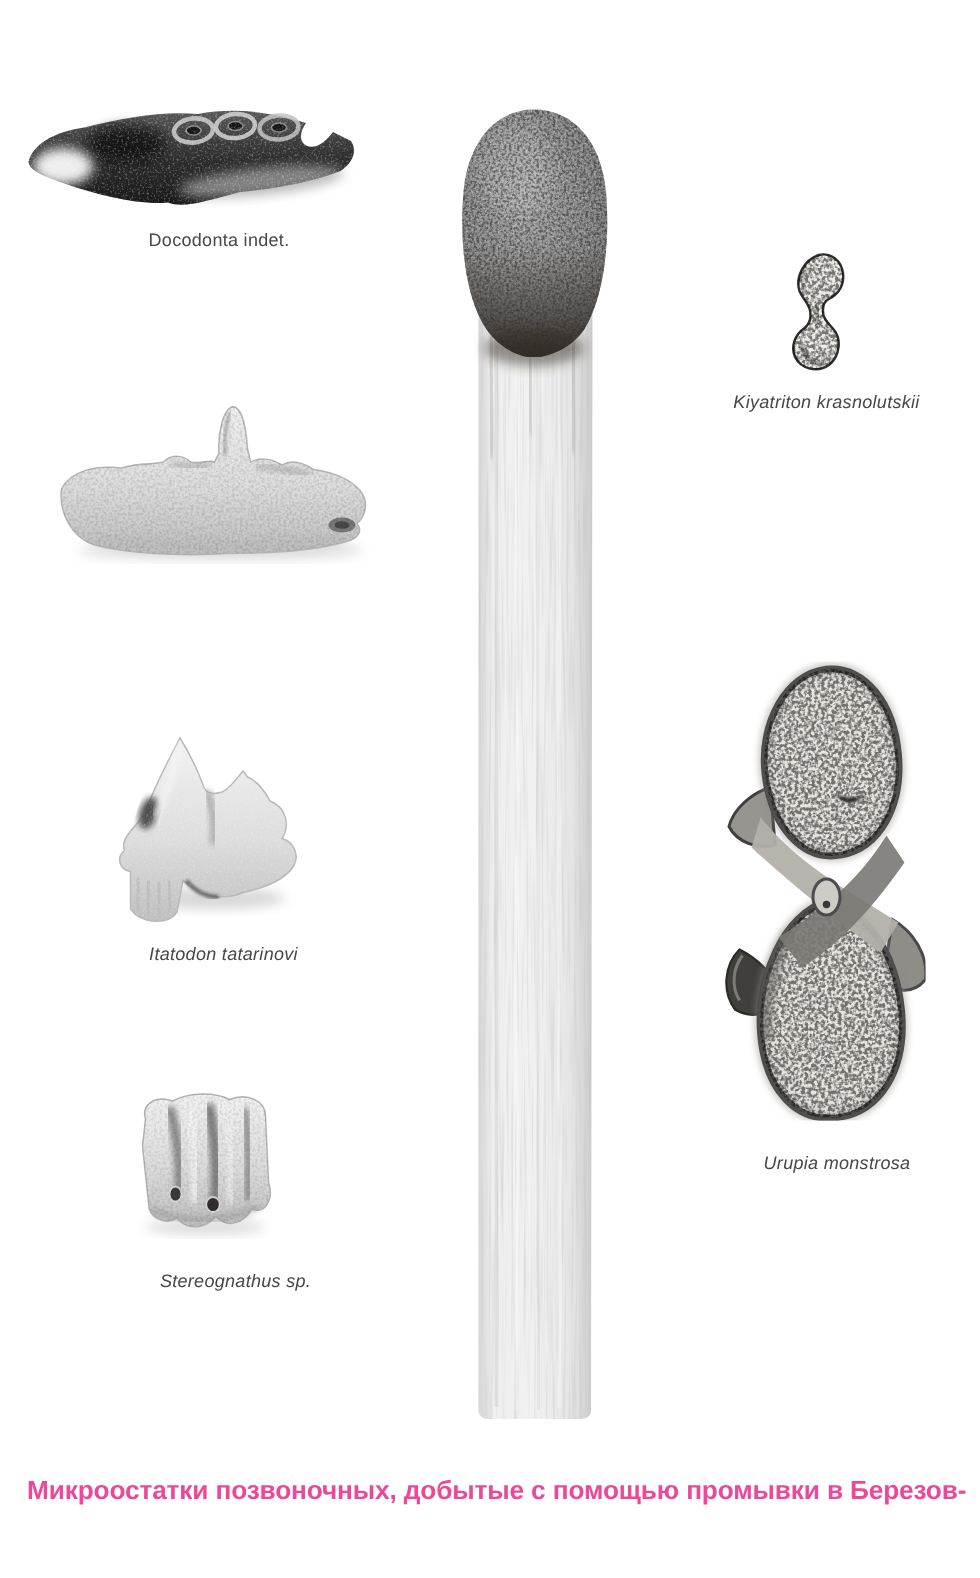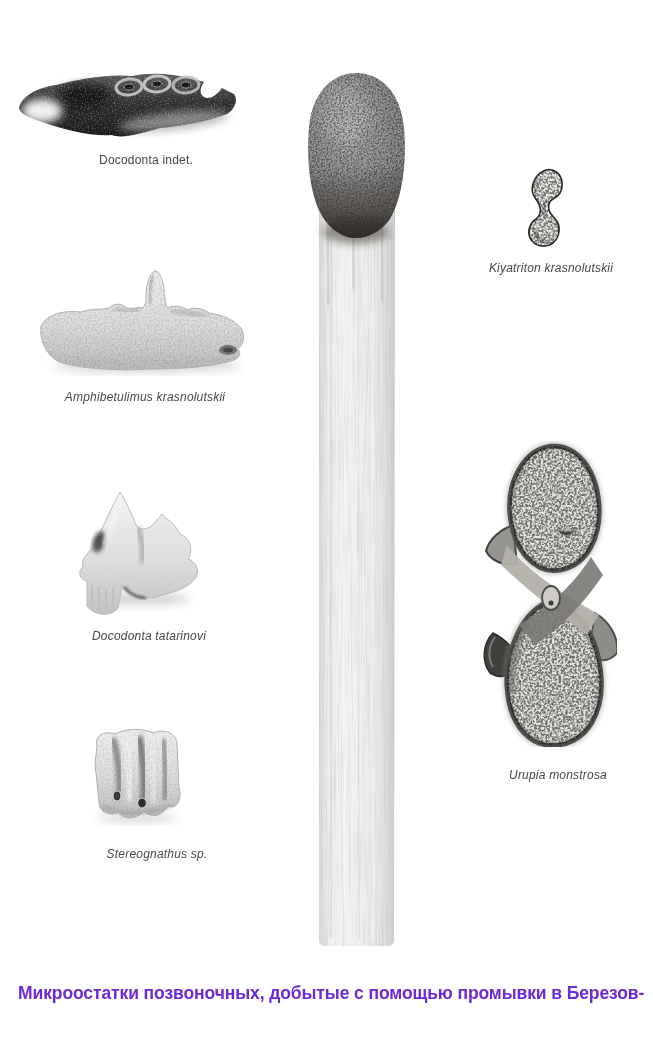--- a/index.html
+++ b/index.html
@@ -8,21 +8,21 @@
     overflow:hidden;font-family:"Liberation Sans",sans-serif;
   }
   .fossil{position:absolute;}
   .fossil svg{display:block;width:100%;height:100%;}
   .slabel{
     position:absolute;width:230px;text-align:center;
     font-size:12px;line-height:19px;color:#474747;letter-spacing:.2px;
     white-space:nowrap;
   }
   .italic{font-style:italic;}
-  .caption{position:absolute;left:18px;top:982px;width:632px;color:#6d28d9;}
+  .caption{position:absolute;left:18px;top:982px;width:632px;color:#ec4899;}
   .cap-bold{
     font-weight:700;font-size:17.5px;line-height:23px;
     letter-spacing:-.1px;white-space:nowrap;
   }
   .cap-credit{
     font-style:italic;font-weight:400;font-size:17px;line-height:21px;
     margin-top:2px;white-space:nowrap;
   }
   .defs-holder{position:absolute;width:0;height:0;overflow:hidden;}
 </style>
@@ -120,35 +120,34 @@
       <path d="M6,60 C12,48 28,44 46,46 C58,42 66,44 74,42 C80,36 88,38 92,42 C98,44 104,40 108,42 L111,36 C110,22 114,7 120,5 C126,5 129,18 130,33 L132,42 C140,38 148,41 153,44 C160,40 168,43 174,47 C188,49 199,54 205,61 C211,68 209,78 203,83 C207,88 204,93 196,95 C176,101 146,103 116,103 C86,105 48,103 27,97 C13,92 4,76 6,60 Z" fill="url(#gBone)" stroke="#b5b5b5" stroke-width="1"></path>
       <path d="M118,9 C115,20 114,30 115,38" stroke="#b2b2b2" stroke-width="2.5" fill="none" filter="url(#fB1)"></path>
       <path d="M80,42 C86,46 96,46 104,44" stroke="#a8a8a8" stroke-width="3" fill="none" filter="url(#fB2)"></path>
       <path d="M136,44 C146,46 160,48 172,50" stroke="#ababab" stroke-width="3" fill="none" filter="url(#fB2)"></path>
       <ellipse cx="193" cy="84" rx="9" ry="5" fill="#7a7a7a"></ellipse>
       <ellipse cx="193" cy="84" rx="5" ry="2.5" fill="#4a4a4a"></ellipse>
       <path d="M30,92 C70,100 140,101 196,92" stroke="#b8b8b8" stroke-width="4" fill="none" filter="url(#fB4)" opacity=".8"></path>
       <path d="M6,60 C12,48 28,44 46,46 C58,42 66,44 74,42 C80,36 88,38 92,42 C98,44 104,40 108,42 L111,36 C110,22 114,7 120,5 C126,5 129,18 130,33 L132,42 C140,38 148,41 153,44 C160,40 168,43 174,47 C188,49 199,54 205,61 C211,68 209,78 203,83 C207,88 204,93 196,95 C176,101 146,103 116,103 C86,105 48,103 27,97 C13,92 4,76 6,60 Z" fill="#000000" filter="url(#fSpeckD)" opacity=".1"></path>
     </svg>
   </div>
-  <div class="slabel italic" style="left:30px;top:388px;">Amphibetulimus krasnolutskii</div>
 
   <div class="fossil" style="left:72px;top:487px;width:135px;height:132px;">
     <svg viewBox="0 0 135 132">
       <ellipse cx="70" cy="112" rx="48" ry="7" fill="#c6c6c6" opacity=".7" filter="url(#fB4)"></ellipse>
       <path d="M48,5 C41,18 31,38 24,56 C17,66 8,72 11,80 C5,85 8,93 15,94 L15,119 C22,129 40,130 46,121 L50,100 C60,110 76,114 90,108 C104,105 118,100 124,90 C128,82 123,74 116,72 C122,62 118,51 108,47 C104,39 98,33 93,31 L90,27 C85,33 81,39 76,41 C70,43 66,42 64,38 C60,27 53,13 48,5 Z" fill="url(#gBone)" stroke="#b8b8b8" stroke-width="1"></path>
       <path d="M66,40 C70,52 72,64 70,76" stroke="#9e9e9e" stroke-width="4" fill="none" filter="url(#fB2)"></path>
       <ellipse cx="27" cy="55" rx="6" ry="11" fill="#4f4f4f" filter="url(#fB2)" transform="rotate(18 27 55)"></ellipse>
       <path d="M20,98 L20,120 M27,100 L27,123 M34,101 L34,124 M41,100 L41,121" stroke="#bdbdbd" stroke-width="2" opacity=".9"></path>
       <path d="M52,100 C58,107 66,111 74,111" stroke="#6d6d6d" stroke-width="3" fill="none" filter="url(#fB1)"></path>
       <path d="M48,10 C44,26 38,44 32,58" stroke="#f5f5f5" stroke-width="4" fill="none" filter="url(#fB2)" opacity=".9"></path>
       <path d="M48,5 C41,18 31,38 24,56 C17,66 8,72 11,80 C5,85 8,93 15,94 L15,119 C22,129 40,130 46,121 L50,100 C60,110 76,114 90,108 C104,105 118,100 124,90 C128,82 123,74 116,72 C122,62 118,51 108,47 C104,39 98,33 93,31 L90,27 C85,33 81,39 76,41 C70,43 66,42 64,38 C60,27 53,13 48,5 Z" fill="#ffffff" filter="url(#fSpeckL)" opacity=".2"></path>
     </svg>
   </div>
-  <div class="slabel italic" style="left:34px;top:627px;">Docodonta tatarinovi</div>
+  <div class="slabel italic" style="left:34px;top:627px;">Itatodon tatarinovi</div>
 
   <div class="fossil" style="left:85px;top:726px;width:100px;height:100px;">
     <svg viewBox="0 0 100 100">
       <ellipse cx="52" cy="92" rx="40" ry="5" fill="#cccccc" opacity=".7" filter="url(#fB4)"></ellipse>
       <path d="M12,20 C9,10 19,4 30,8 C42,2 58,2 68,7 C80,2 92,8 92,18 L94,62 C98,74 91,84 83,80 C77,90 66,93 59,85 C51,94 39,94 33,86 C25,91 14,86 14,76 L10,38 Z" fill="url(#gBone)" stroke="#b2b2b2" stroke-width="1"></path>
       <path d="M28,12 C33,30 36,50 34,72" stroke="#838383" stroke-width="6" fill="none" filter="url(#fB2)"></path>
       <path d="M54,10 C58,30 61,52 58,78" stroke="#7a7a7a" stroke-width="7" fill="none" filter="url(#fB2)"></path>
       <path d="M78,13 C80,32 82,52 80,74" stroke="#8a8a8a" stroke-width="5" fill="none" filter="url(#fB2)"></path>
       <path d="M41,14 C45,34 47,54 45,76" stroke="#f4f4f4" stroke-width="6" fill="none" filter="url(#fB2)" opacity=".95"></path>
       <path d="M66,12 C69,32 71,52 69,76" stroke="#f1f1f1" stroke-width="5" fill="none" filter="url(#fB2)" opacity=".95"></path>

